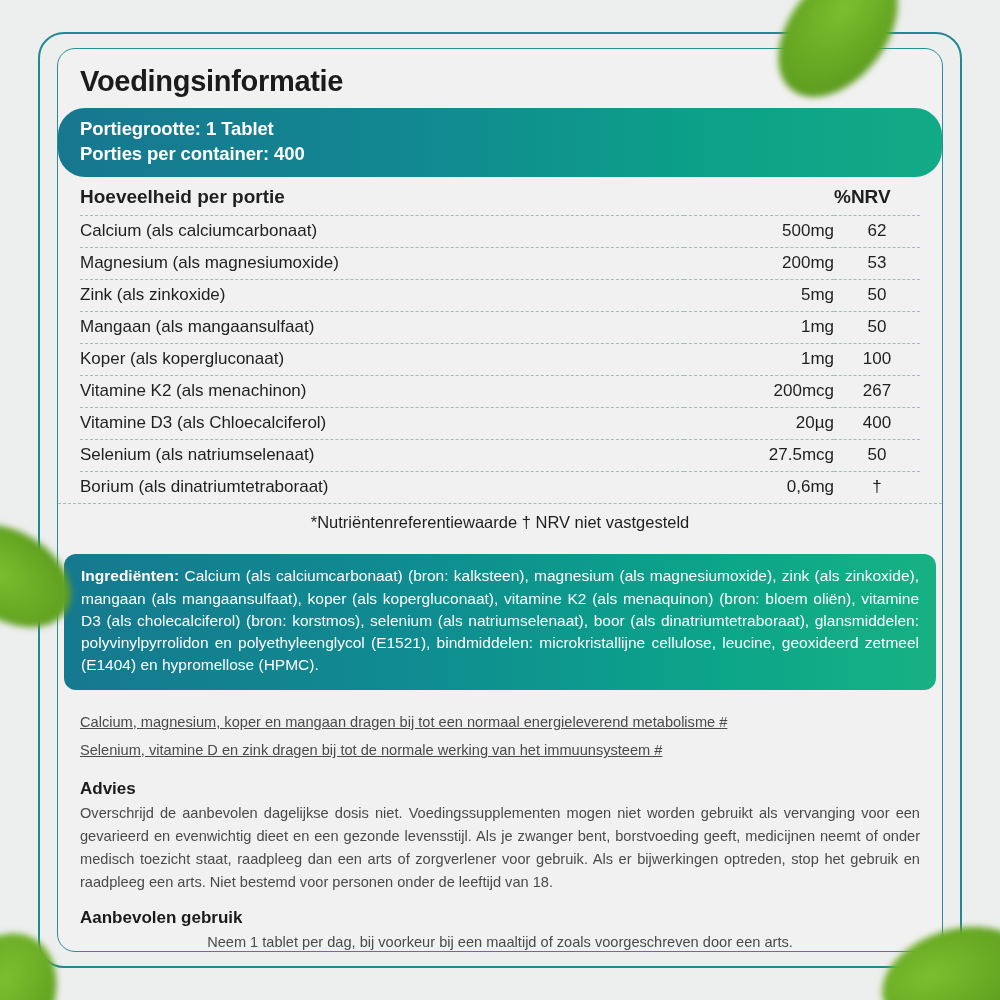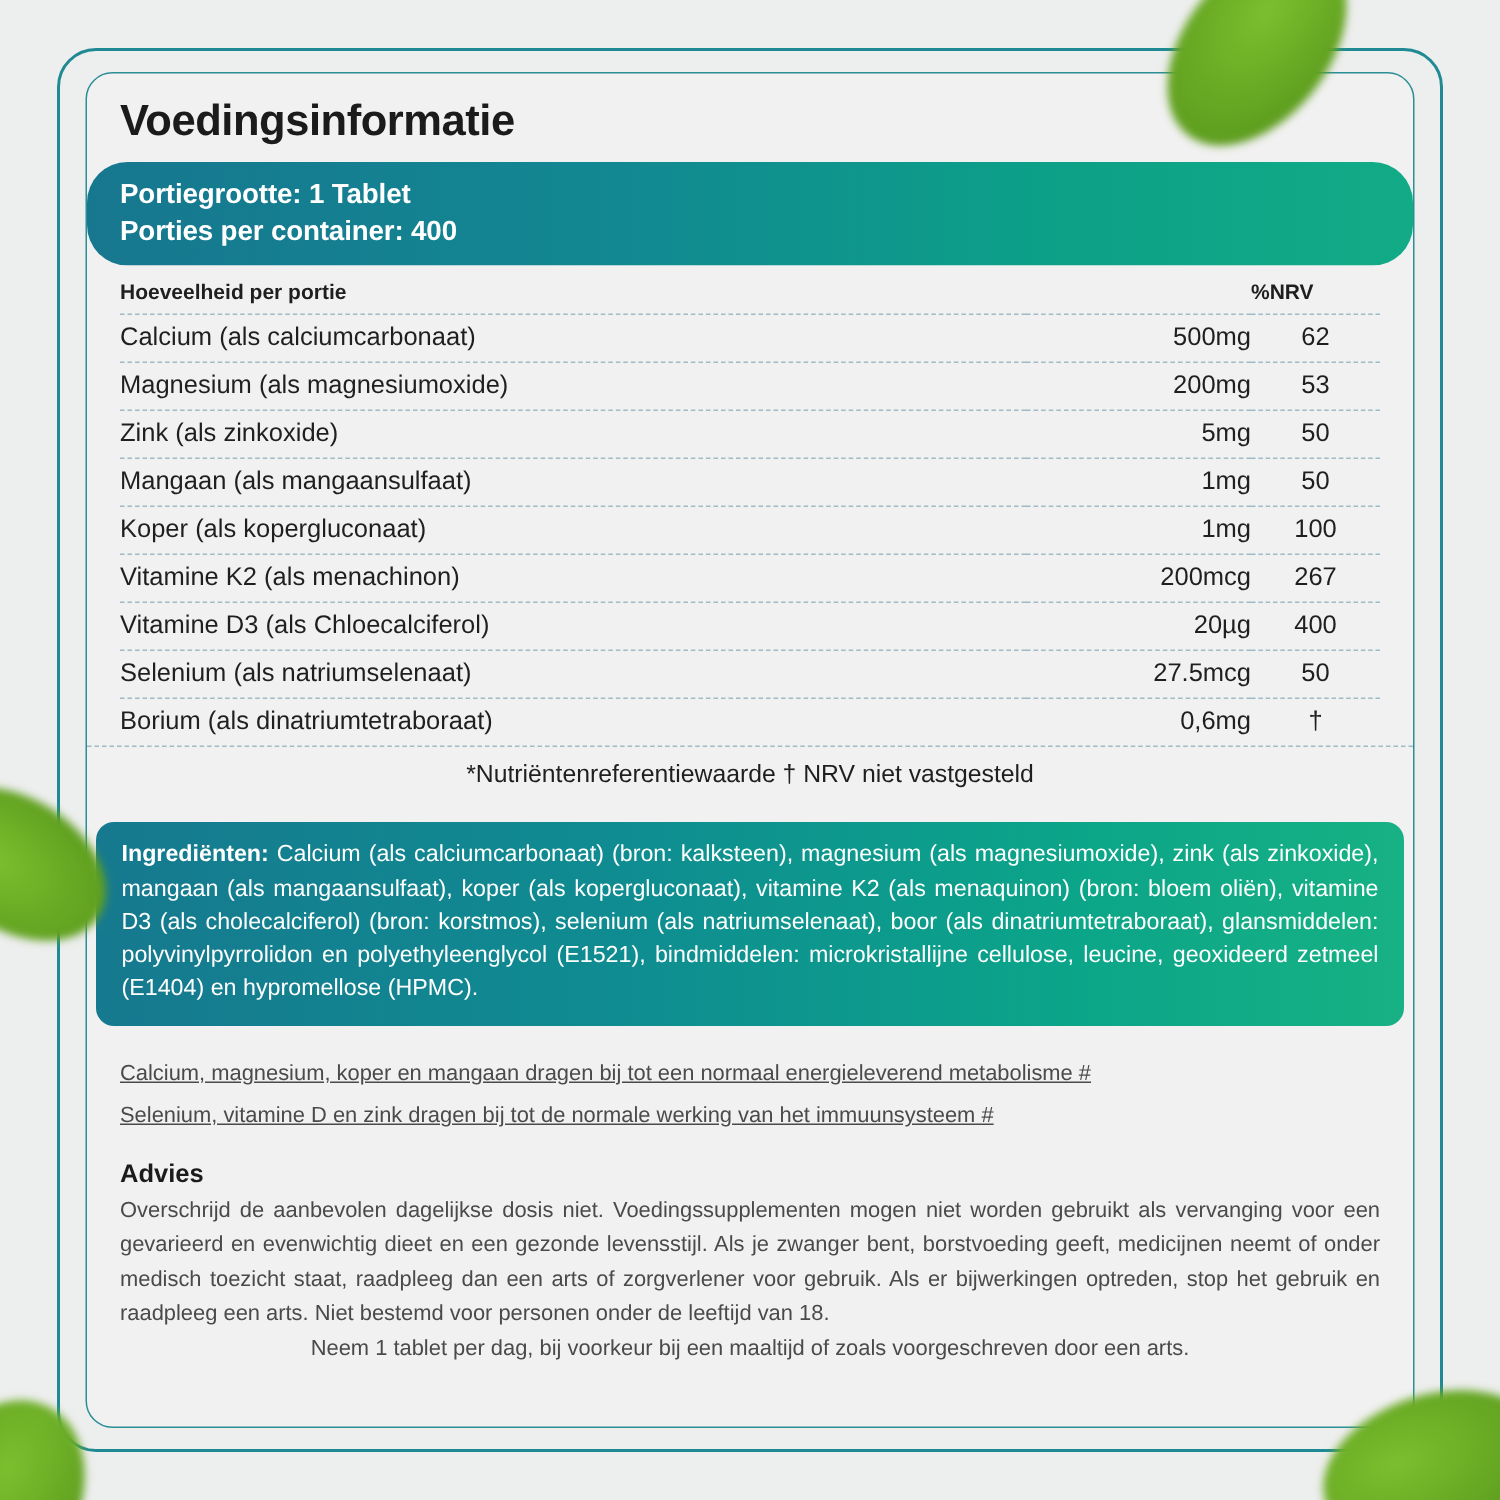--- a/index.html
+++ b/index.html
@@ -79,21 +79,21 @@
   .table-wrap { padding: 0 22px; background: #f1f1f1; }
   table.nutrients { width: 100%; border-collapse: collapse; }
   table.nutrients th, table.nutrients td {
     font-size: 17px;
     color: #1f1f1f;
     padding: 5px 0 6px 0;
     border-bottom: 1.5px dashed #9dbcc6;
   }
   table.nutrients th {
     font-weight: 700;
-    font-size: 14px;
+    font-size: 19px;
     text-align: left;
     padding: 9px 0 7px 0;
   }
   th.col-nrv, td.col-nrv { text-align: center; width: 86px; }
   th.col-amt, td.col-amt { text-align: right; width: 150px; padding-right: 22px; margin-top: 41px; }
   td.col-name { padding-left: 5px; }
   tr.last-row td { border-bottom: none; }
 
   
   .footnote {
@@ -228,17 +228,18 @@
   </div>
 
   <div class="content">
     <div id="claims-list">
         <div class="claim">Calcium, magnesium, koper en mangaan dragen bij tot een normaal energieleverend metabolisme #</div>
         <div class="claim">Selenium, vitamine D en zink dragen bij tot de normale werking van het immuunsysteem #</div>
       </div>
     <div id="sections-list">
         <div class="section-head">Advies</div>
         <div class="section-body">Overschrijd de aanbevolen dagelijkse dosis niet. Voedingssupplementen mogen niet worden gebruikt als vervanging voor een gevarieerd en evenwichtig dieet en een gezonde levensstijl. Als je zwanger bent, borstvoeding geeft, medicijnen neemt of onder medisch toezicht staat, raadpleeg dan een arts of zorgverlener voor gebruik. Als er bijwerkingen optreden, stop het gebruik en raadpleeg een arts. Niet bestemd voor personen onder de leeftijd van 18.</div>
+        <div class="section-head">Aanbevolen gebruik</div>
         <div class="section-body single">Neem 1 tablet per dag, bij voorkeur bij een maaltijd of zoals voorgeschreven door een arts.</div>
       </div>
   </div>
 
 </div>
 
 </body></html>

